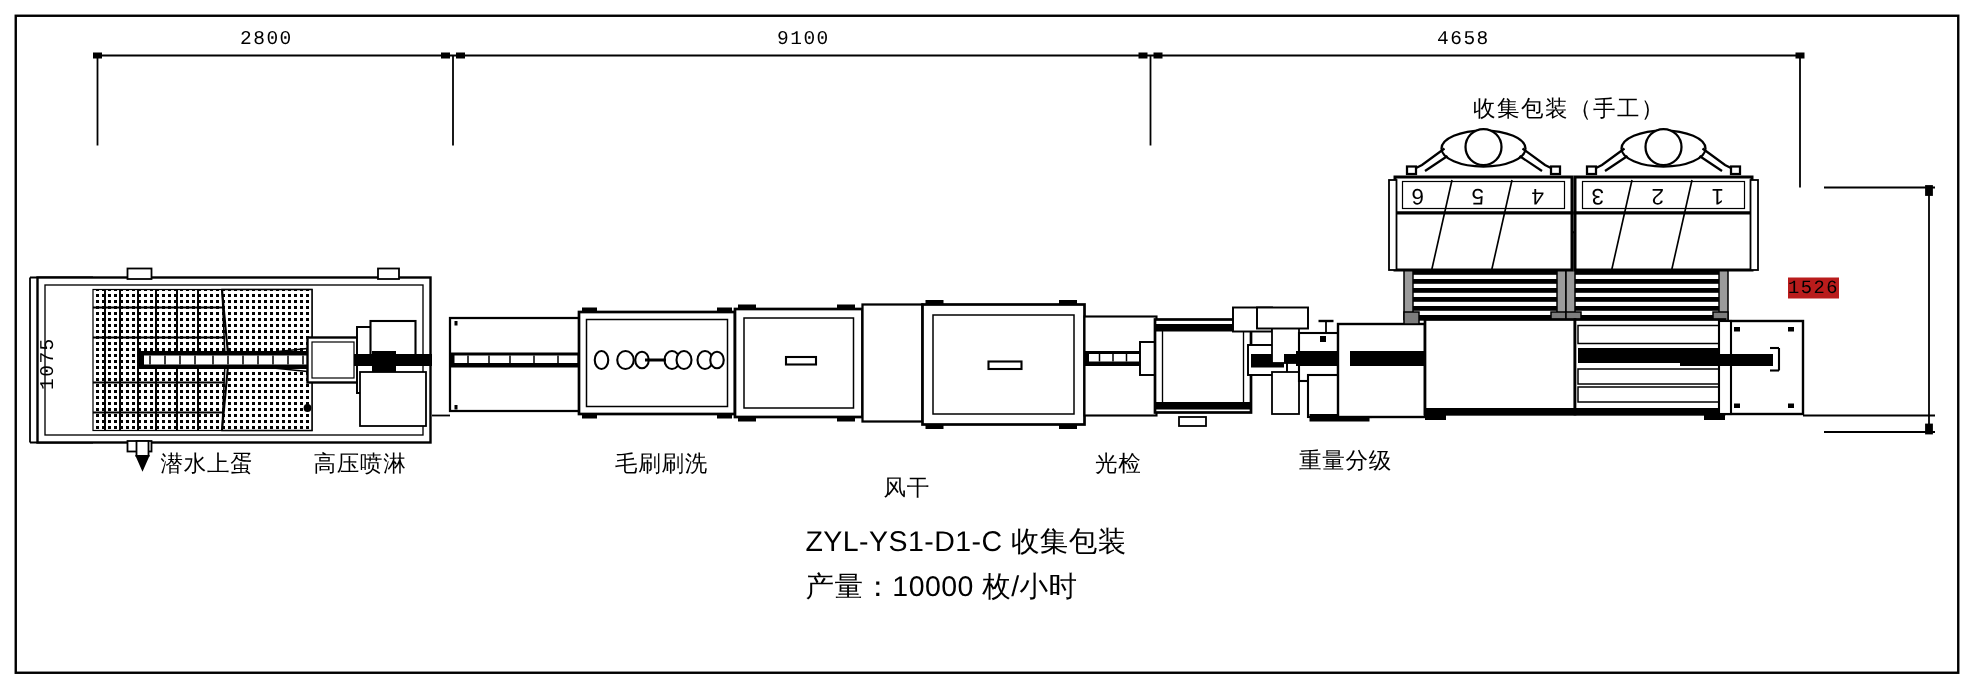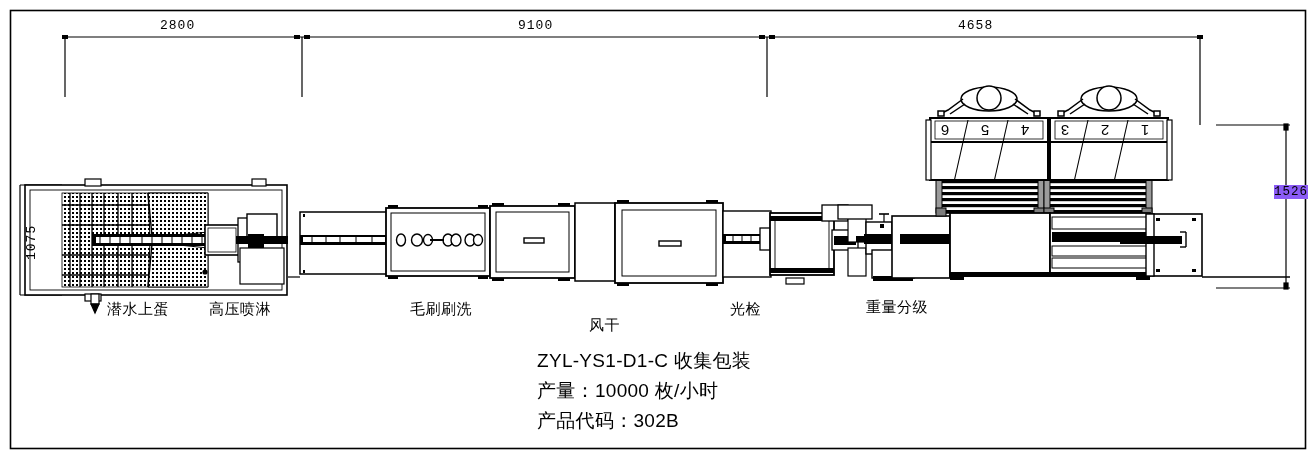--- a/index.html
+++ b/index.html
@@ -315,34 +315,34 @@
     </g>
 
     <line x1="288" y1="277" x2="300" y2="277" stroke="#000" stroke-width="1.2"></line>
   </svg>
 
   <div class="cap dim-label" style="left:160px;top:18px;">2800</div>
   <div class="cap dim-label" style="left:518px;top:18px;">9100</div>
   <div class="cap dim-label" style="left:958px;top:18px;">4658</div>
 
   <div class="cap dim-label rot90" style="left:24px;top:260px;">1075</div>
-  <div class="cap dim-label" style="left:1274px;top:185px;font-size:12.5px;background:#8b5cf6;">1526</div>
-
+  <div class="cap dim-label" style="left:1192px;top:185px;font-size:12.5px;background:#b91c1c;">1526</div>
+
+  <div class="cap pack-label" style="left:982px;top:63px;">收集包装（手工）</div>
 
   <div class="cap" style="left:941px;top:122px;font-size:15px;transform:rotate(180deg);">6</div>
   <div class="cap" style="left:981px;top:122px;font-size:15px;transform:rotate(180deg);">5</div>
   <div class="cap" style="left:1021px;top:122px;font-size:15px;transform:rotate(180deg);">4</div>
   <div class="cap" style="left:1061px;top:122px;font-size:15px;transform:rotate(180deg);">3</div>
   <div class="cap" style="left:1101px;top:122px;font-size:15px;transform:rotate(180deg);">2</div>
   <div class="cap" style="left:1141px;top:122px;font-size:15px;transform:rotate(180deg);">1</div>
 
   <div class="cap station-label" style="left:107px;top:300px;">潜水上蛋</div>
   <div class="cap station-label" style="left:185px;top:300px;margin-left:24px;">高压喷淋</div>
   <div class="cap station-label" style="left:410px;top:300px;">毛刷刷洗</div>
   <div class="cap station-label" style="left:589px;top:316px;">风干</div>
   <div class="cap station-label" style="left:730px;top:300px;">光检</div>
   <div class="cap station-label" style="left:866px;top:298px;">重量分级</div>
 
   <div class="cap title-line" style="left:537px;top:348px;">ZYL-YS1-D1-C 收集包装</div>
   <div class="cap title-line" style="left:537px;top:378px;">产量：10000 枚/小时</div>
-  <div class="cap title-line" style="left:537px;top:408px;">产品代码：302B</div>
 
 </div>
 
 </body></html>

